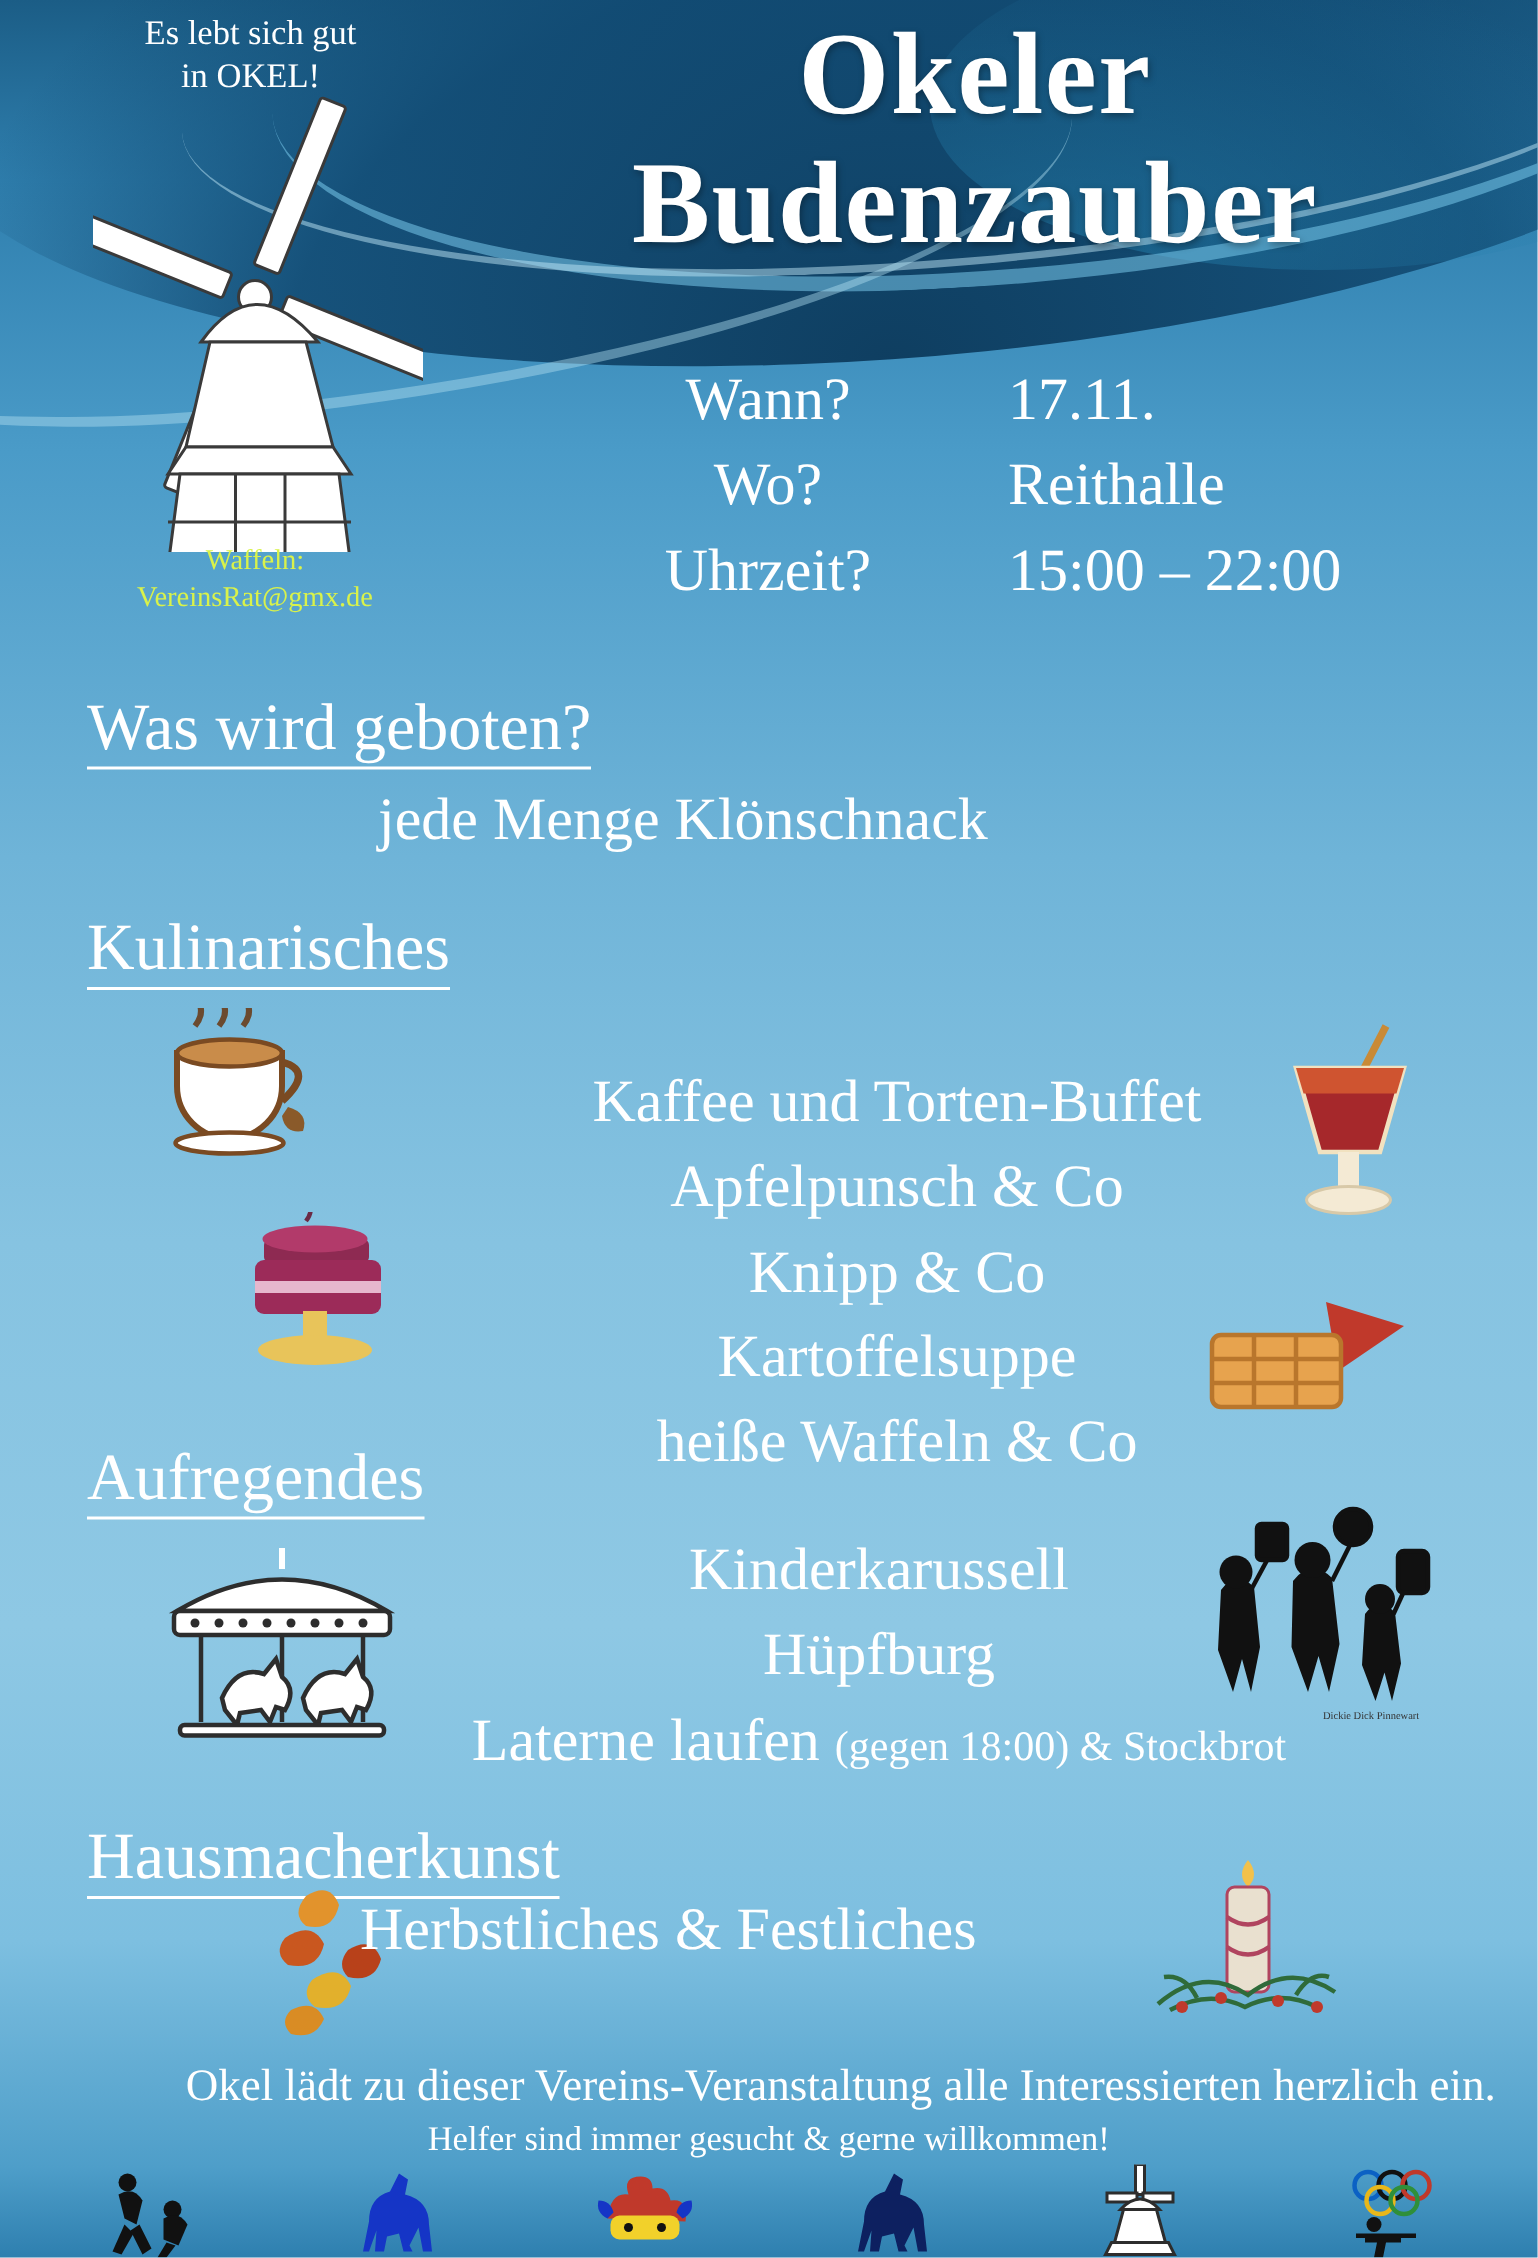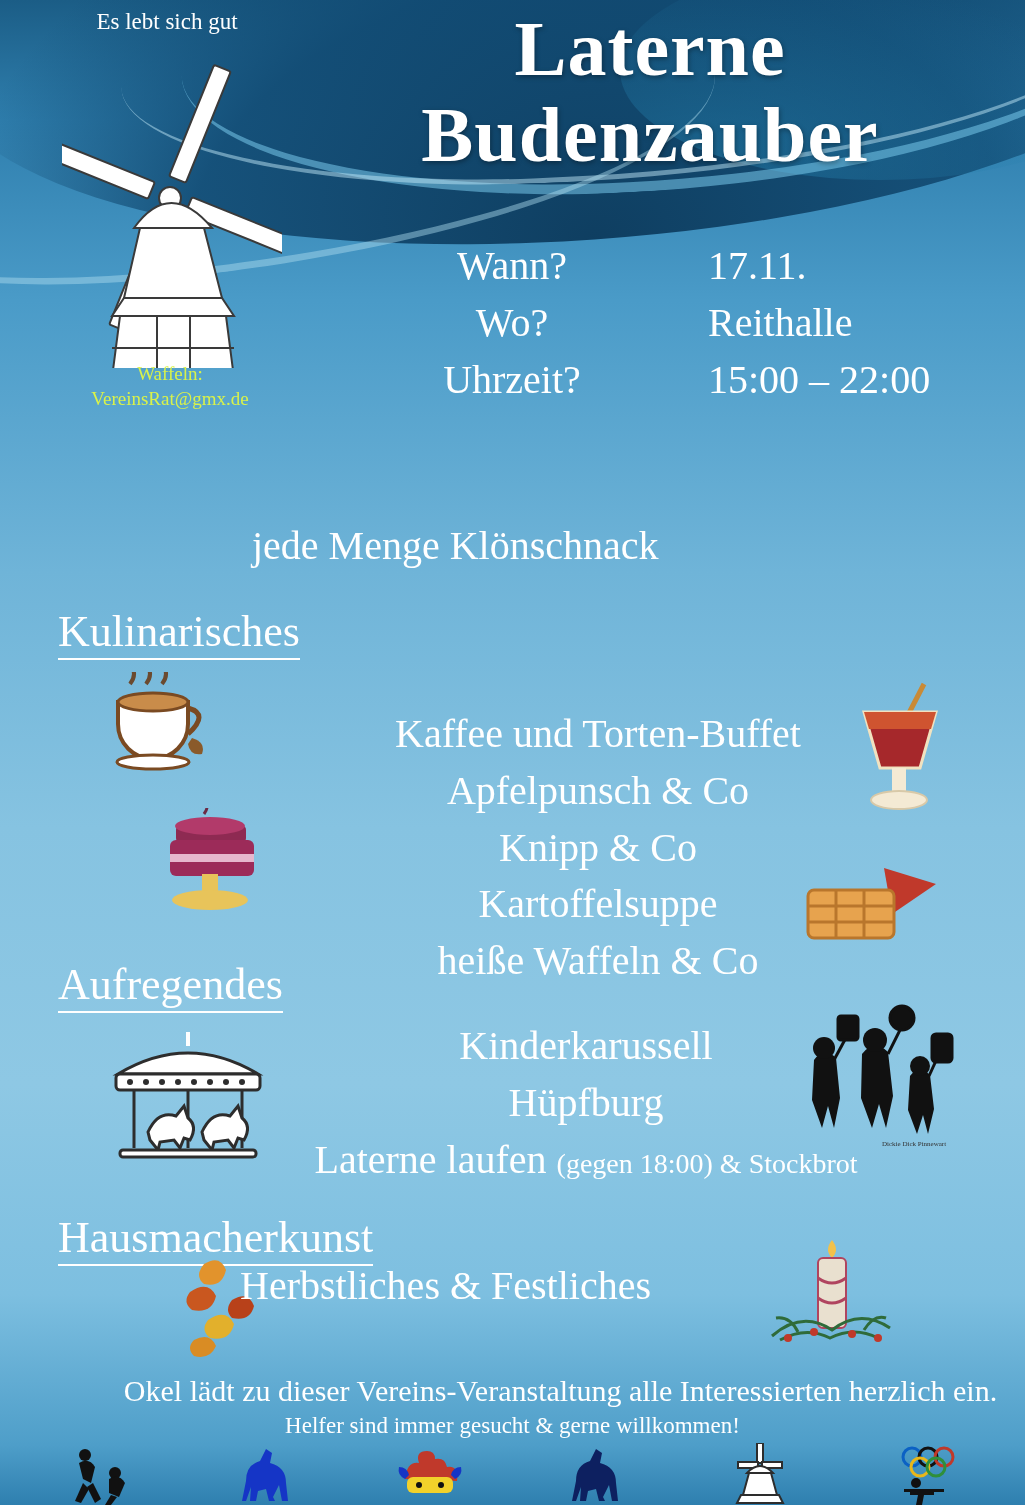--- a/index.html
+++ b/index.html
@@ -140,21 +140,20 @@
   }
   .facts-row {
     display: flex;
   }
   .facts-q {
     width: 320px;
     text-align: center;
   }
   .facts-a {
     flex: 1;
-    margin-left: 36px;
   }
 
   
   .section-head {
     position: absolute;
     color: #ffffff;
     font-size: 44px;
     line-height: 1;
     border-bottom: 2px solid #ffffff;
     padding-bottom: 4px;
@@ -229,20 +228,21 @@
 <div class="poster">
 
   <div class="swoosh swoosh-1"></div>
   <div class="swoosh swoosh-5"></div>
   <div class="swoosh swoosh-2"></div>
   <div class="swoosh swoosh-3"></div>
   <div class="swoosh swoosh-4"></div>
 
   <div class="tagline">
     <div>Es lebt sich gut</div>
+    <div>in OKEL!</div>
   </div>
 
   <svg class="mill-logo" viewBox="0 0 220 320">
     <g stroke="#ffffff" stroke-width="4" fill="none">
 
       <g fill="#ffffff" stroke="#3a3a3a" stroke-width="2">
         <g transform="translate(108,150)">
           <rect x="-9" y="-140" width="18" height="120" rx="2" transform="rotate(22)"></rect>
           <rect x="-9" y="-140" width="18" height="120" rx="2" transform="rotate(112)"></rect>
           <rect x="-9" y="-140" width="18" height="120" rx="2" transform="rotate(202)"></rect>
@@ -261,39 +261,40 @@
       <line x1="128" y1="268" x2="128" y2="330" stroke="#3a3a3a" stroke-width="2"></line>
     </g>
   </svg>
 
   <div class="contact">
     <div>Waffeln:</div>
     <div>VereinsRat@gmx.de</div>
   </div>
 
   <div class="title">
-    <div class="title-line1">Laterne</div>
+    <div class="title-line1">Okeler</div>
     <div class="title-line2">Budenzauber</div>
   </div>
 
   <div class="facts">
     <div class="facts-row">
       <div class="facts-q">Wann?</div>
       <div class="facts-a">17.11.</div>
     </div>
     <div class="facts-row">
       <div class="facts-q">Wo?</div>
       <div class="facts-a">Reithalle</div>
     </div>
     <div class="facts-row">
       <div class="facts-q">Uhrzeit?</div>
       <div class="facts-a">15:00 – 22:00</div>
     </div>
   </div>
 
+  <div class="section-head" style="top:463px; left:58px;">Was wird geboten?</div>
   <div class="body-line" style="top:518px; left:236px;margin-left:16px;">jede Menge Klönschnack</div>
 
   <div class="section-head" style="top:610px; left:58px;">Kulinarisches</div>
 
   <svg class="art" style="top:672px; left:100px; width:120px; height:100px;" viewBox="0 0 120 100">
     <path d="M30 12 q8 -10 0 -20" stroke="#6b4a2f" stroke-width="4" fill="none"></path>
     <path d="M46 12 q8 -10 0 -20" stroke="#6b4a2f" stroke-width="4" fill="none"></path>
     <path d="M62 12 q8 -10 0 -20" stroke="#6b4a2f" stroke-width="4" fill="none"></path>
     <path d="M18 30 h70 v22 a35 35 0 0 1 -70 0 z" fill="#ffffff" stroke="#7a4a22" stroke-width="4"></path>
     <ellipse cx="53" cy="30" rx="35" ry="9" fill="#c98c4a" stroke="#7a4a22" stroke-width="3"></ellipse>

